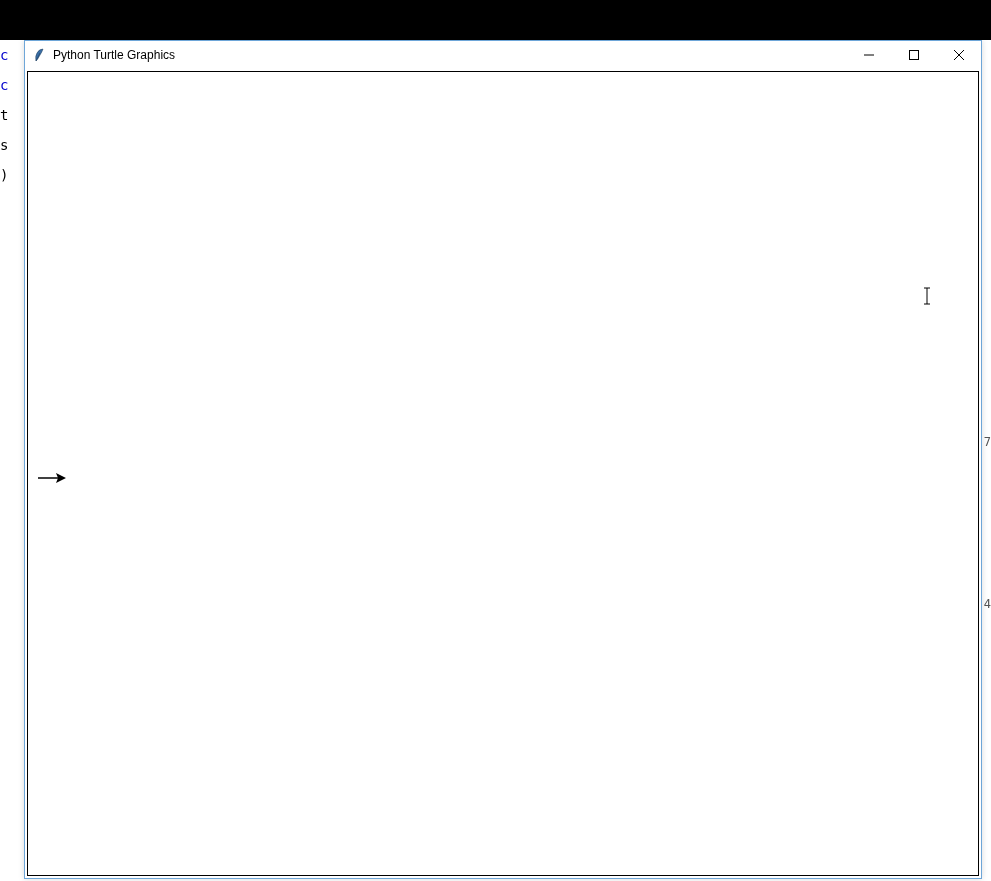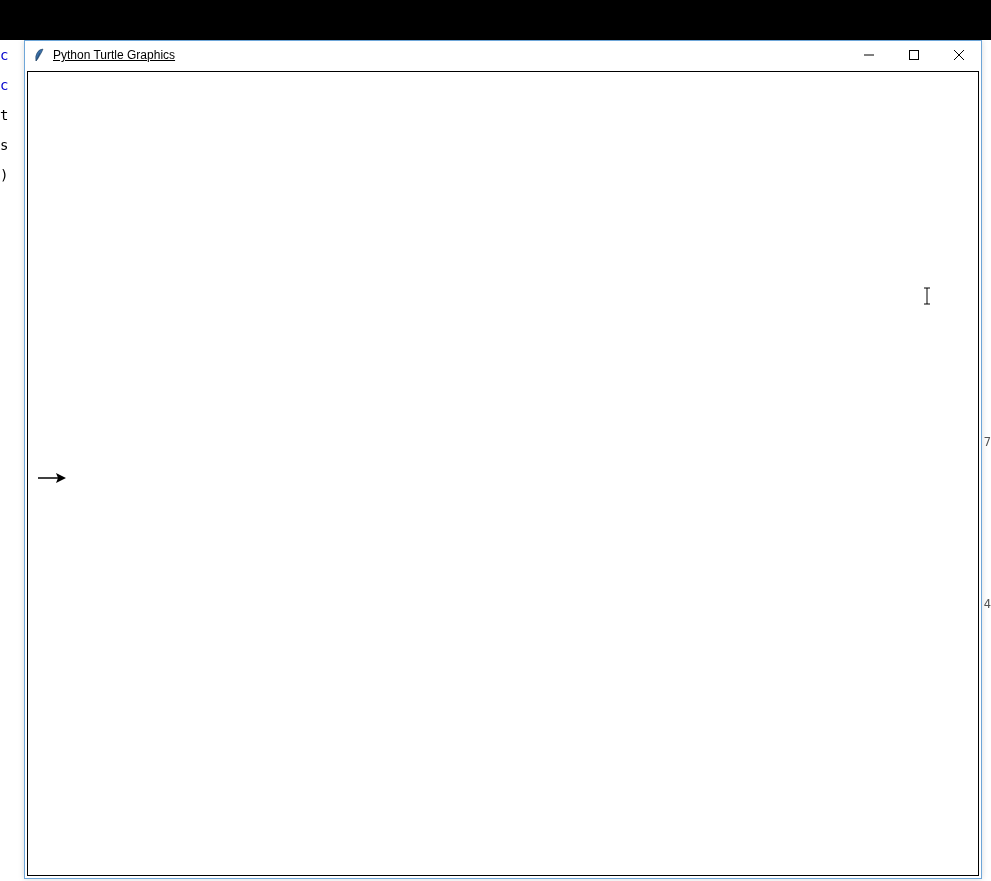--- a/index.html
+++ b/index.html
@@ -51,21 +51,20 @@
       position: absolute;
       top: 40px;
       left: 24px;
       width: 958px;
       height: 839px;
       background: #fff;
       border: 1px solid #6ea6d8;
       box-shadow: 0 0 6px rgba(0,0,0,0.15);
       display: flex;
       flex-direction: column;
-      text-decoration: underline;
     }
     .titlebar {
       height: 28px;
       background: #fff;
       display: flex;
       align-items: center;
       padding-left: 8px;
       position: relative;
       flex-shrink: 0;
     }

